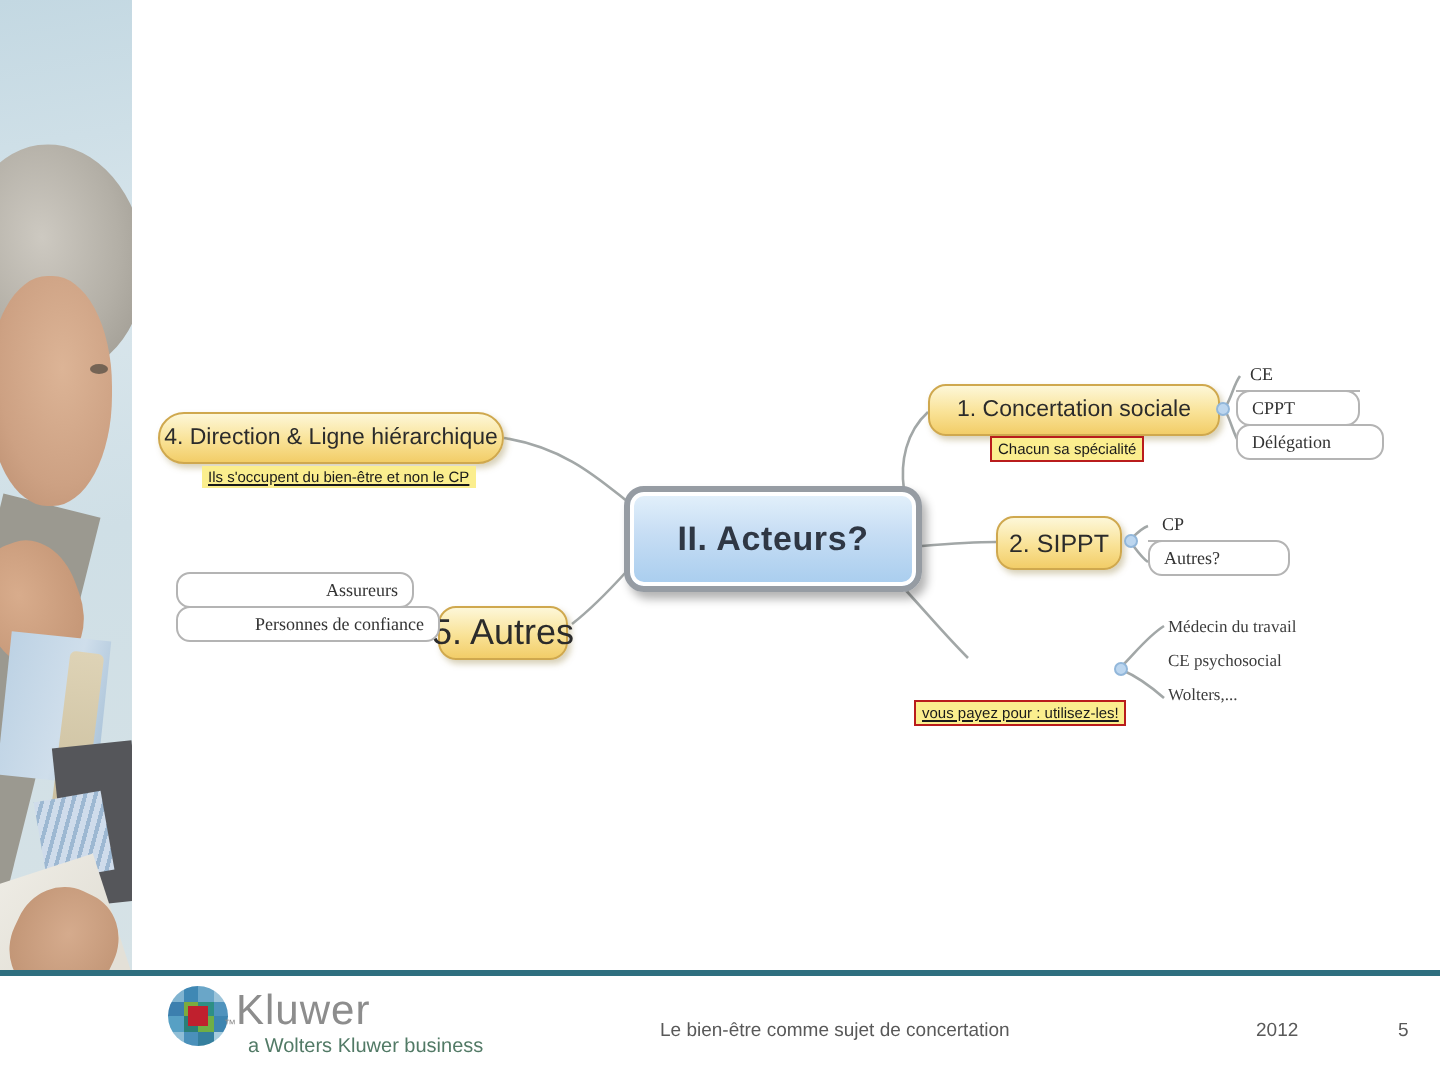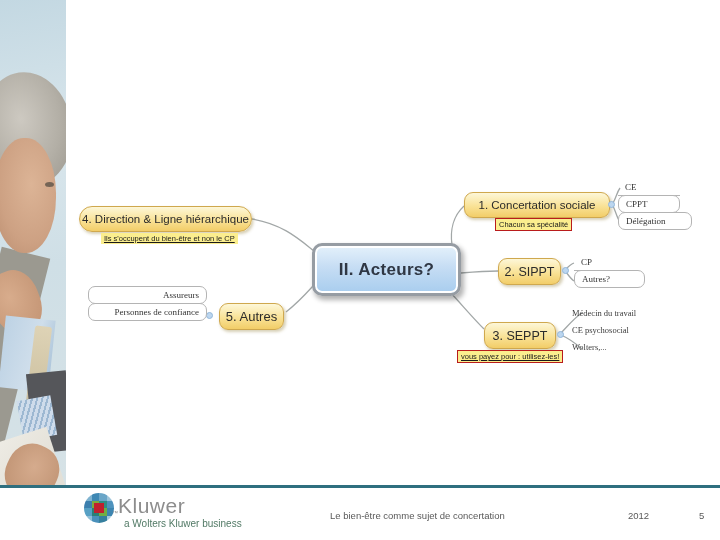--- a/index.html
+++ b/index.html
@@ -132,46 +132,43 @@
     <div class="dot" style="left:562px; top:267px;"></div>
     <div class="grp" style="left:574px; top:254px;">
       <div class="row row-line" style="width:54px;text-align:center;">
         <span>CP</span>
       </div>
       <div class="row row-box" style="width:71px;">
         <span>Autres?</span>
       </div>
     </div>
 
-    <div class="node" style="left:484px; top:322px; width:72px; height:27px; font-size:12.5px;">
-      <span>3. SEPPT</span>
-    </div>
     <div class="note boxed underlined" style="left:457px; top:350px;">vous payez pour : utilisez-les!</div>
     <div class="dot" style="left:557px; top:331px;"></div>
-    <div class="grp" style="left:572px; top:305px;">
+    <div class="grp" style="left:584px; top:305px;">
       <div class="row row-plain">
         <span>Médecin du travail</span>
       </div>
       <div class="row row-plain">
         <span>CE psychosocial</span>
       </div>
       <div class="row row-plain">
         <span>Wolters,...</span>
       </div>
     </div>
 
-    <div class="node" style="left:219px; top:303px; width:65px; height:27px; font-size:13px;">
+    <div class="node" style="left:219px; top:303px; width:65px; height:27px; font-size:18px;">
       <span>5. Autres</span>
     </div>
     <div class="dot" style="left:206px; top:312px;"></div>
     <div class="grp" style="left:88px; top:287px; width:119px;">
       <div class="row row-box right" style="width:119px;">
         <span>Assureurs</span>
       </div>
-      <div class="row row-box right" style="width:119px;">
+      <div class="row row-box right" style="width:132px;">
         <span>Personnes de confiance</span>
       </div>
     </div>
   </div>
 
   <div class="footline"></div>
   <div class="footer">
     <div class="ball">
       <i style="background:#7fb3d0"></i>
         <i style="background:#3f88b4"></i>

